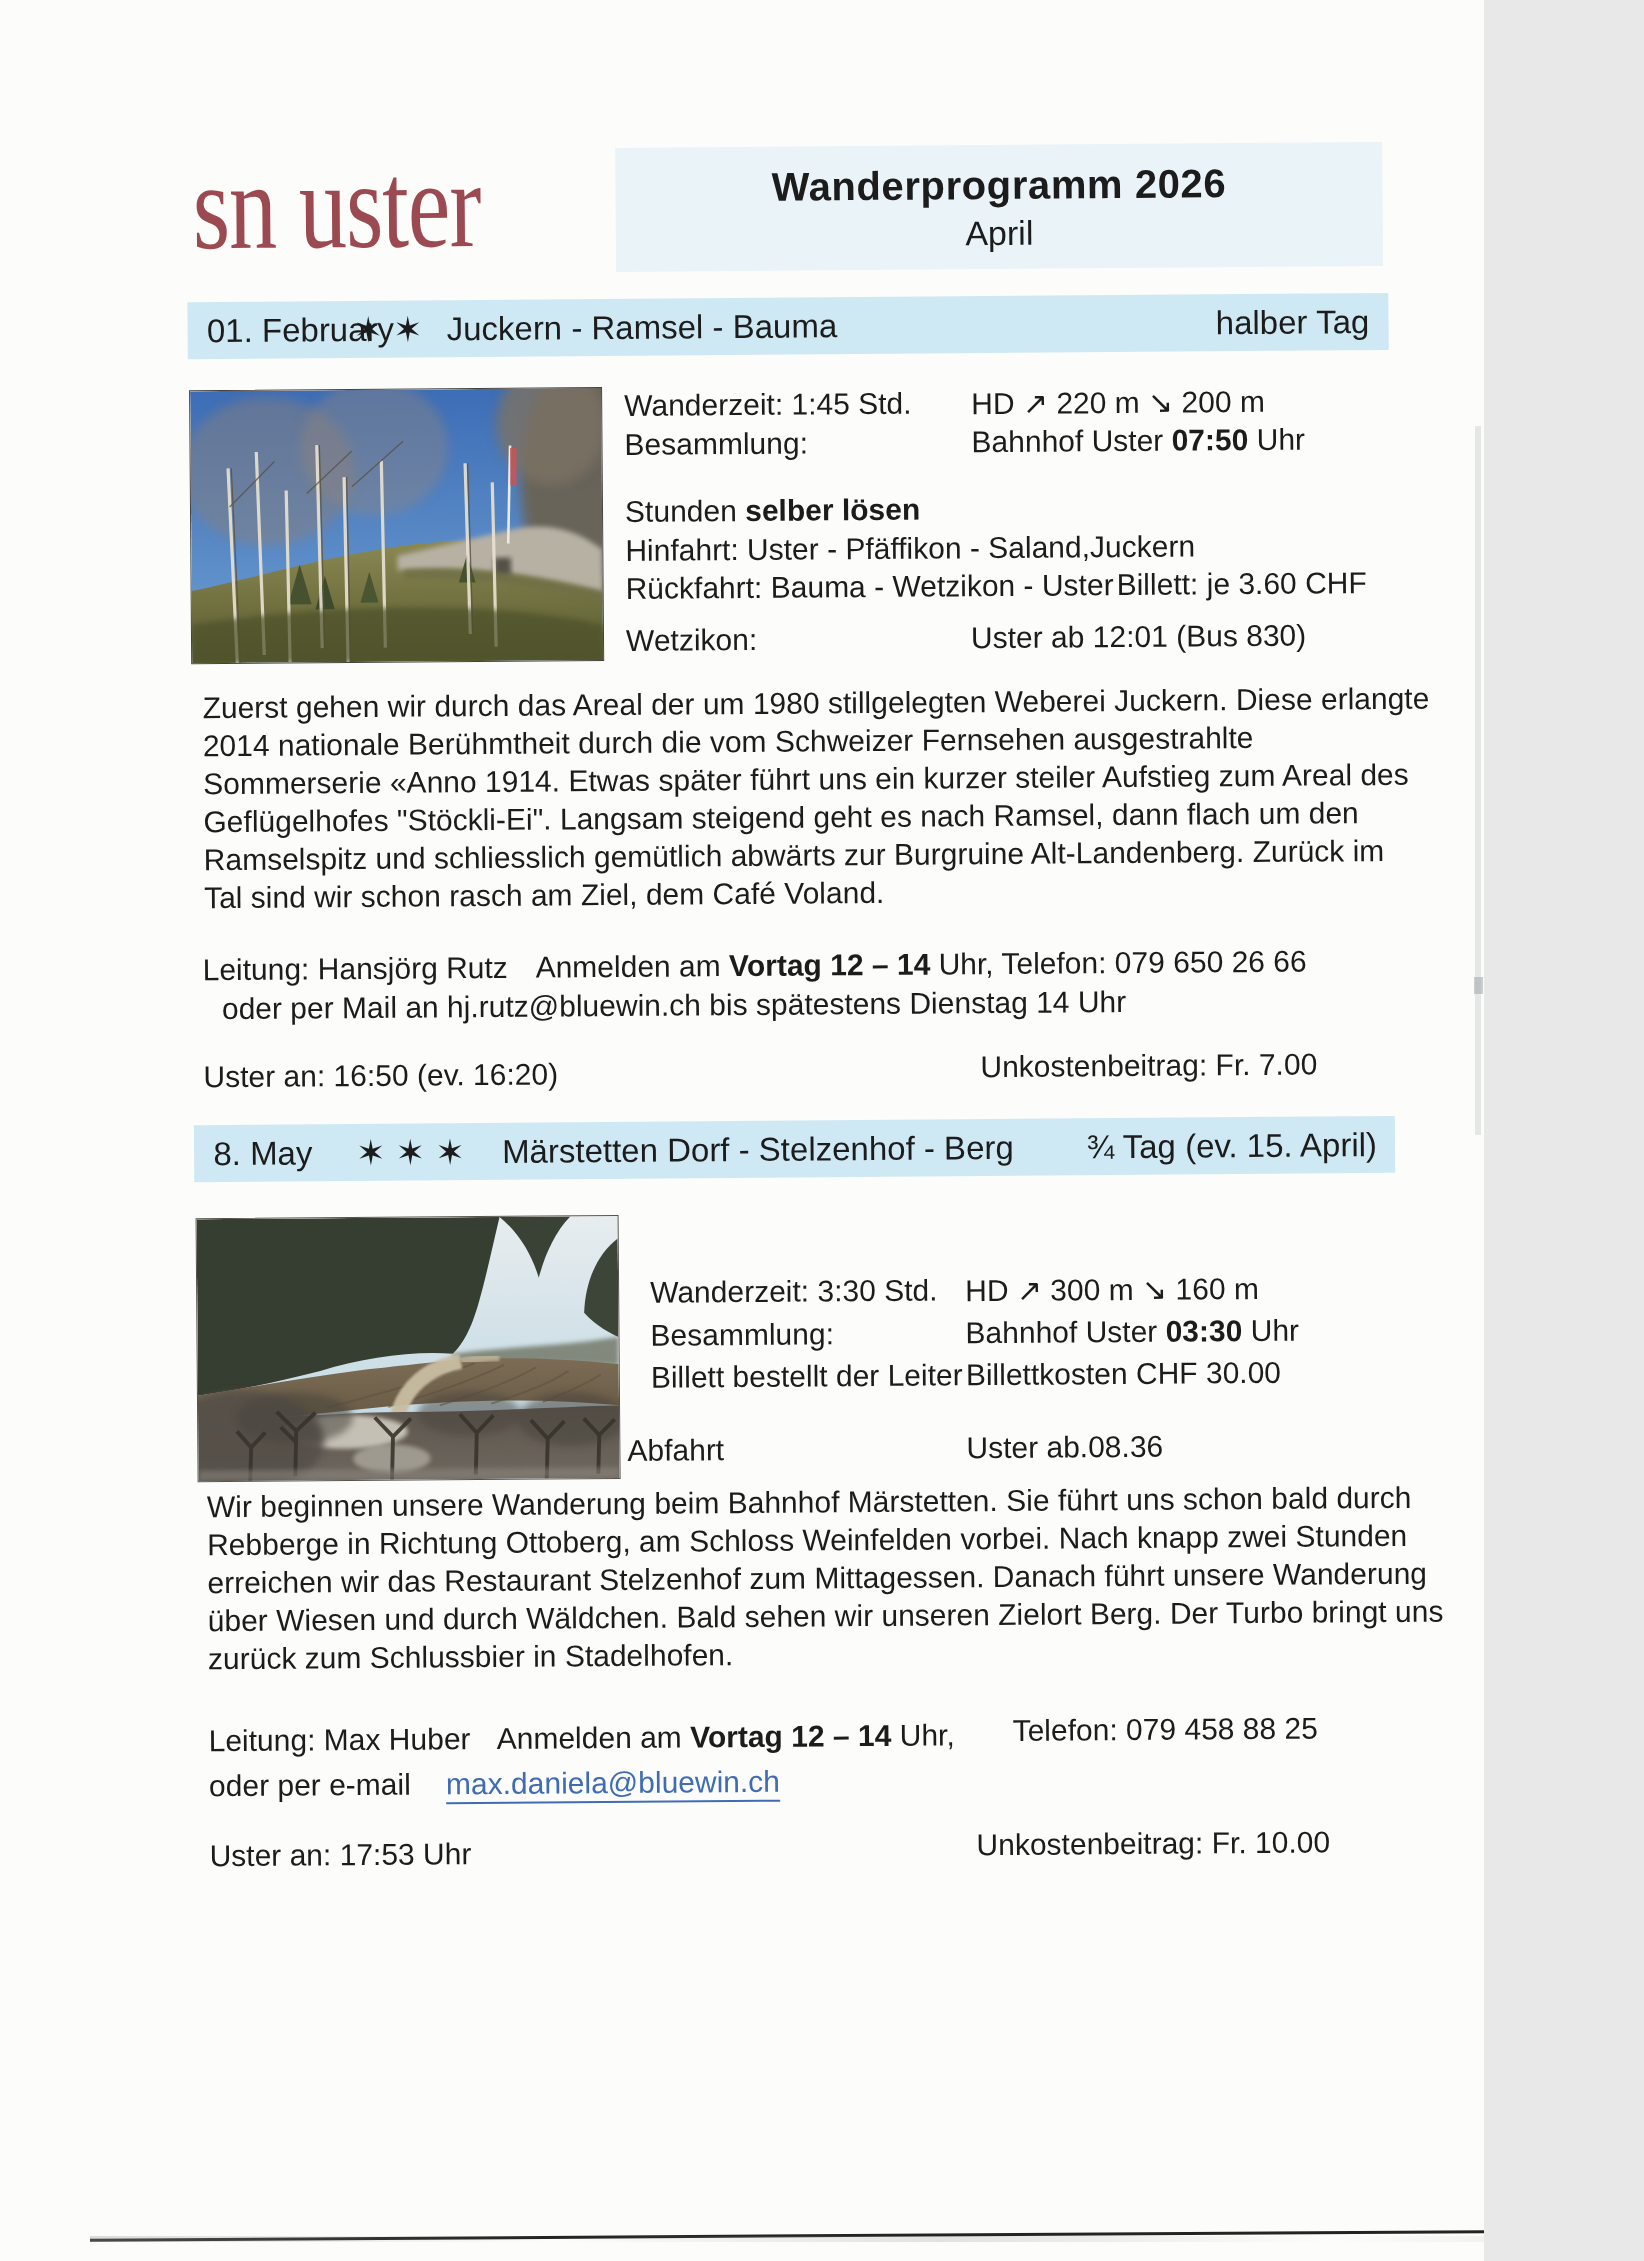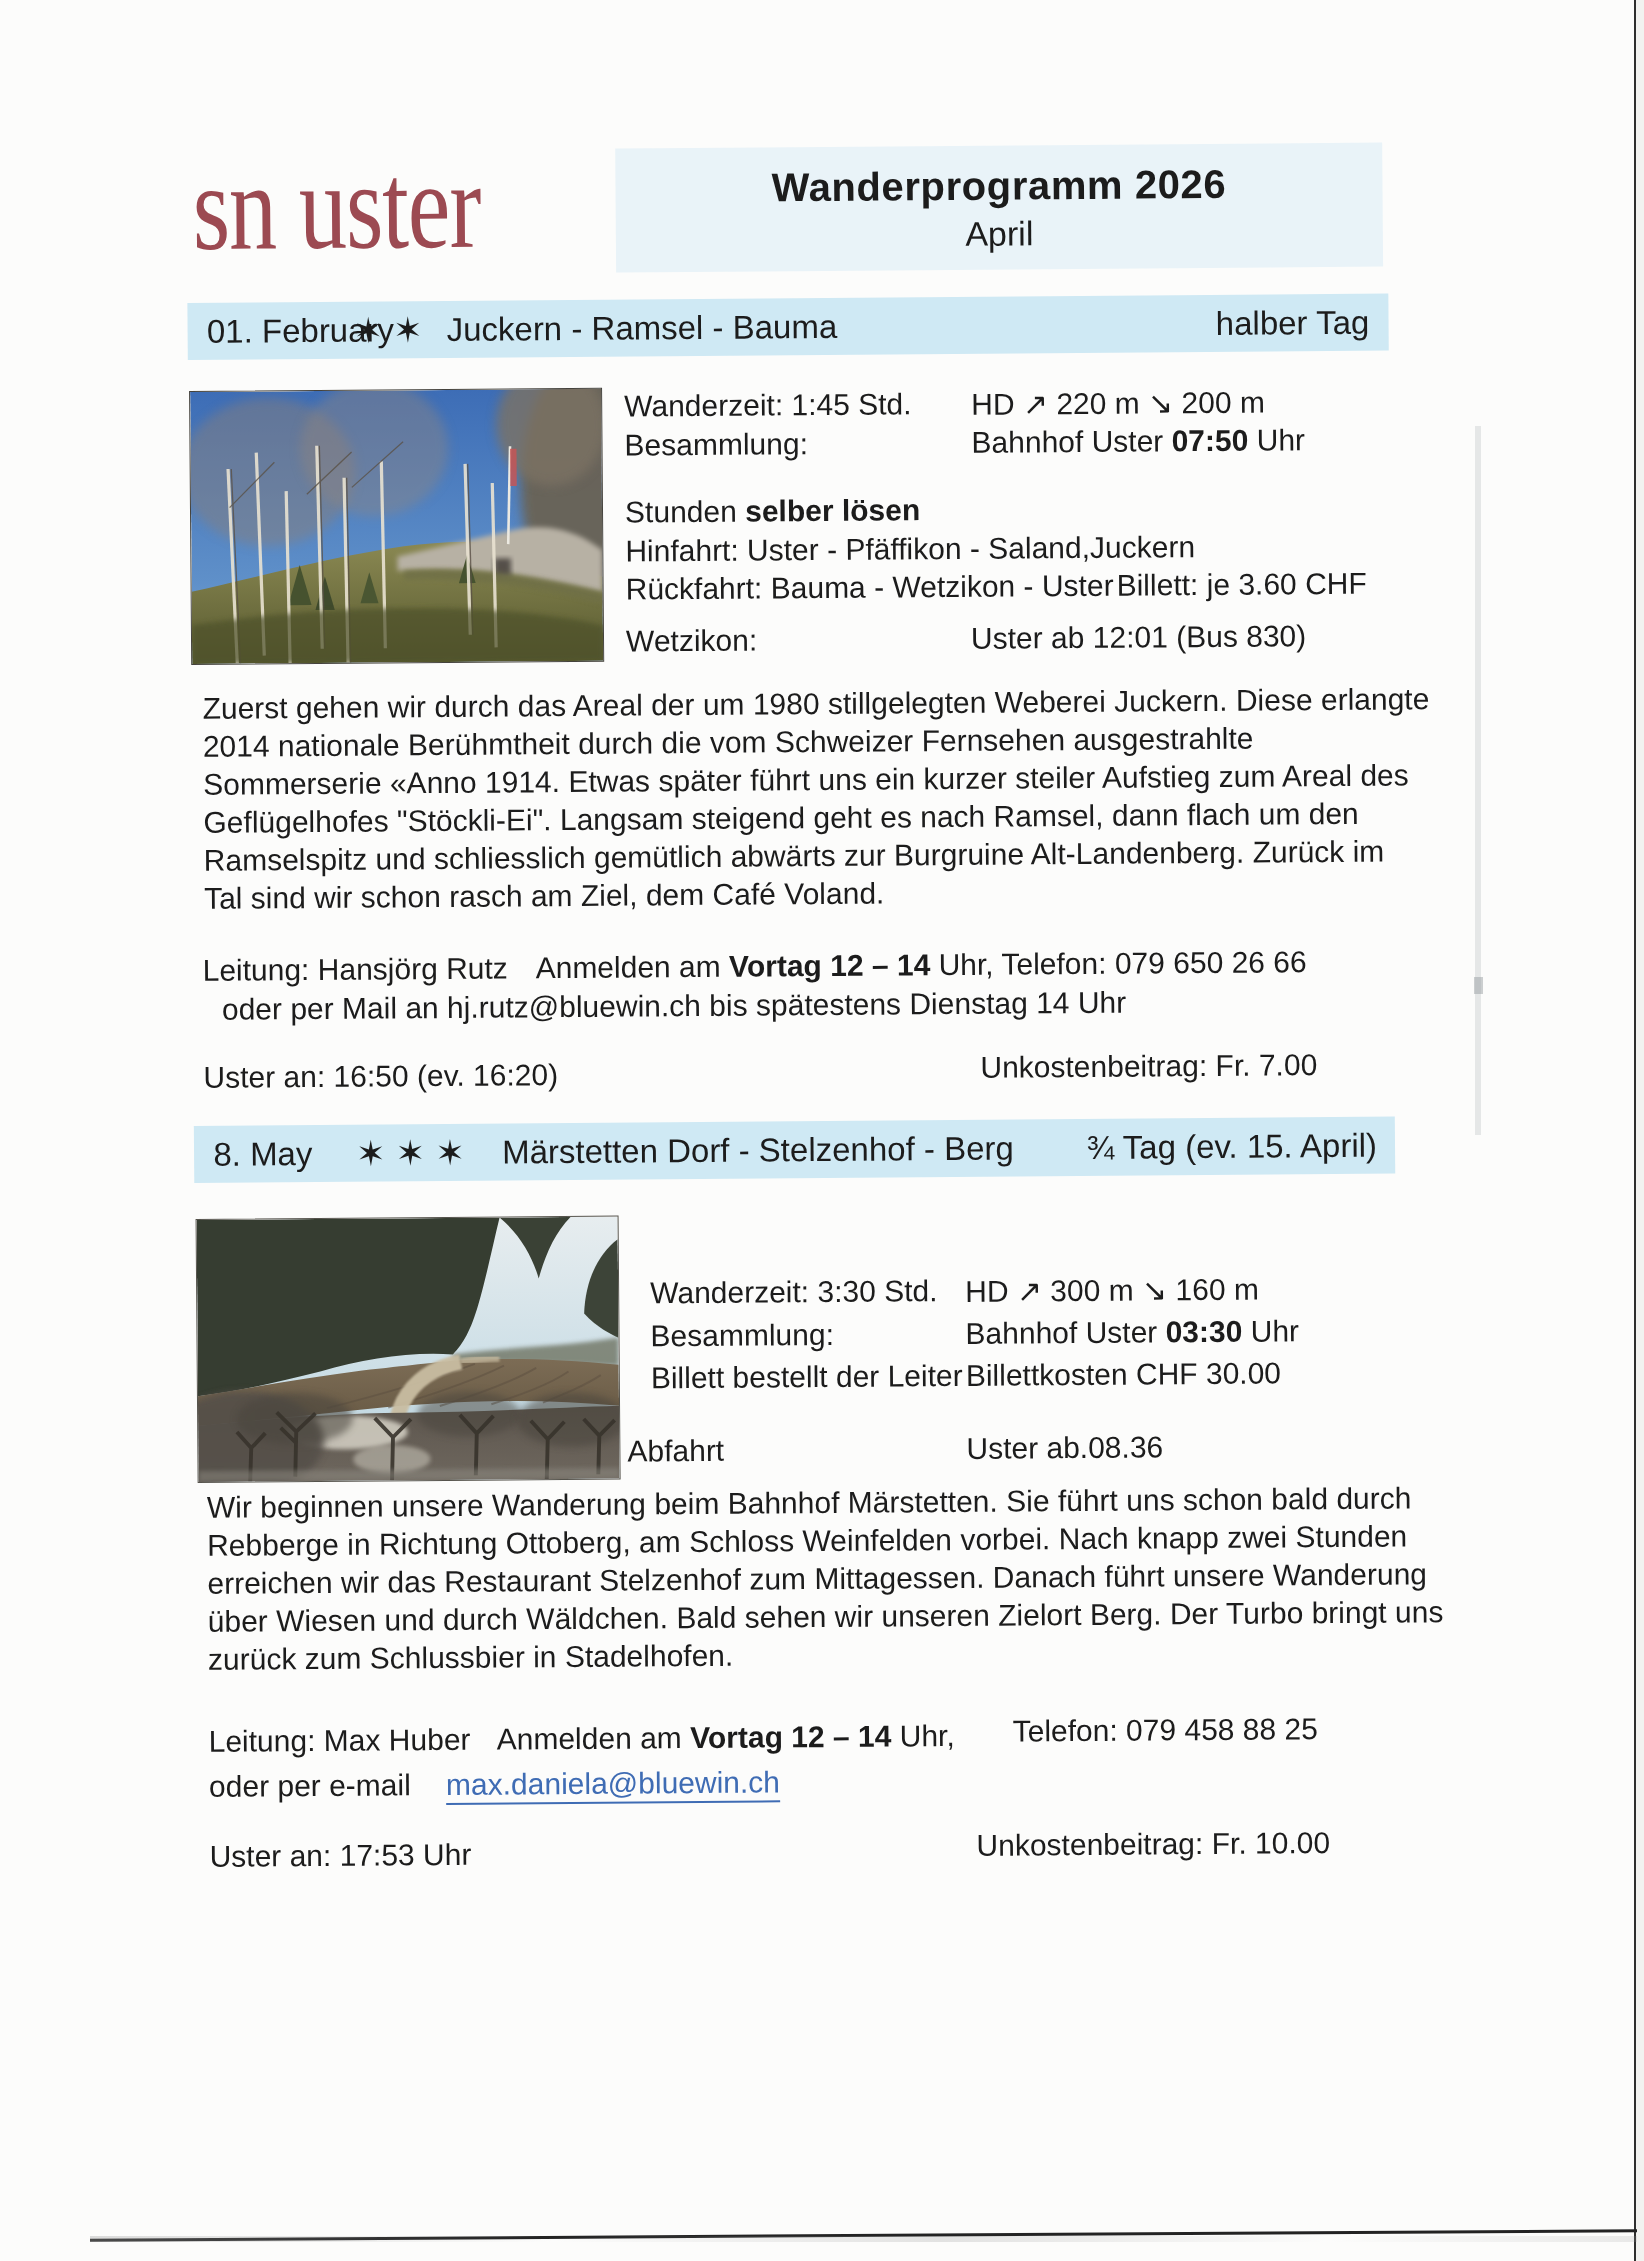--- a/index.html
+++ b/index.html
@@ -1,16 +1,16 @@
 <!DOCTYPE html>
 <html style="--logo_red: #9c4a52; --header_box_blue: #e9f3f8; --event_bar_blue: #cfe9f4; --link_blue: #3f6cb4; --text_black: #1c1c1c;font-size:10.3px"><head>
 <meta charset="utf-8">
 <style>
   html,body{margin:0;padding:0;background:#e8e8e8;}
-  .page{position:relative;width:1644px;height:2261px;background:#fcfcfb;overflow:hidden;
+  .page{position:relative;width:1484px;height:2261px;background:#fcfcfb;overflow:hidden;
         font-family:"Liberation Sans","DejaVu Sans",sans-serif;color:#1c1c1c;}
   .scan{position:absolute;inset:0;transform:rotate(-0.45deg);transform-origin:50% 45%;}
   .abs{position:absolute;white-space:nowrap;}
 
   
   .logo-main{font-family:"Liberation Serif","DejaVu Serif",serif;font-size:123px;line-height:1;
              color:var(--logo_red);transform:scaleX(0.78);transform-origin:left top;letter-spacing:-1.3px;}
   .logo-sub{font-size:37px;color:var(--logo_red);transform:scaleX(0.96);transform-origin:left top;}
   .title-box{background:var(--header_box_blue);width:767px;height:124px;text-align:center;}
   .title-main{font-size:40px;font-weight:bold;padding-top:18px;letter-spacing:0.6px;}

